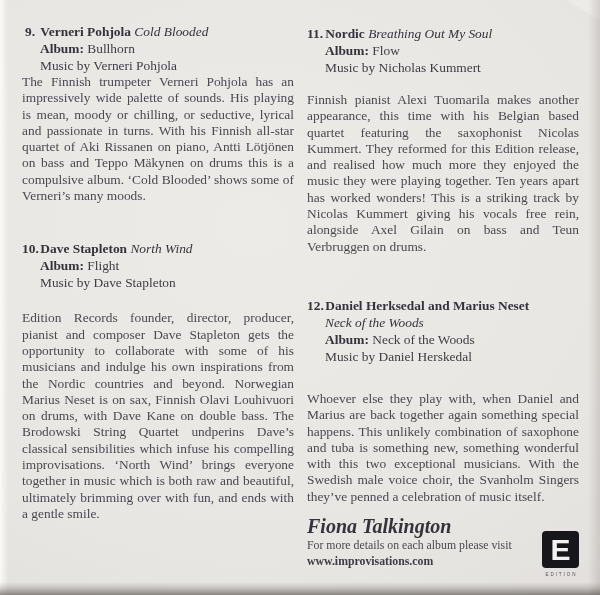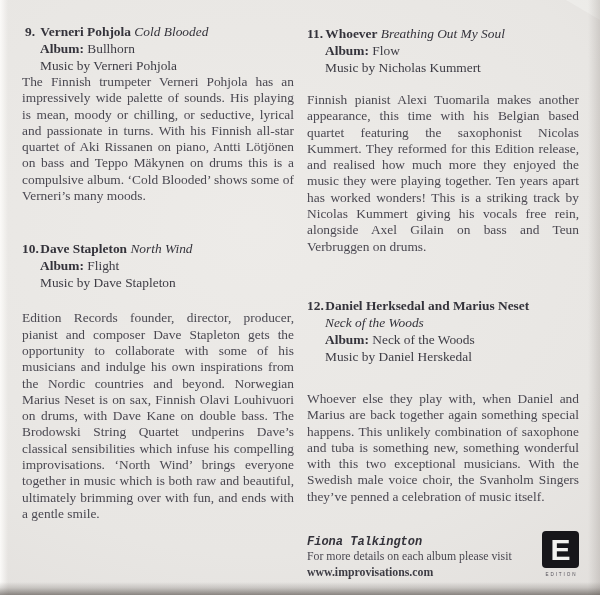--- a/index.html
+++ b/index.html
@@ -69,25 +69,24 @@
   .mt-first { margin-top: 3px; }
   .mt-desc1 { }
   .mt-entry2 { margin-top: 36px; }
   .mt-desc2 { margin-top: 19px; }
   .mt-first-r { margin-top: 5px; }
   .mt-desc3 { margin-top: 16px; }
   .mt-entry4 { margin-top: 42px; }
   .mt-desc4 { margin-top: 26px; }
 
   .signature {
-    margin-top: 30px;
-    font-size: 12px;
+    margin-top: 10px;
+    font-size: 20px;
     font-weight: bold; font-style: italic;
     color: #34333b;
-    font-family: Liberation Mono, monospace;
   }
   .footnote {
     font-size: 11.8px; line-height: 15.5px;
     color: #4a4851;
   }
   .footnote .url { font-weight: bold; color: #3d3c44; }
 
   .logo {
     position: absolute; left: 542px; top: 531px; width: 37px;
     text-align: center;
@@ -151,21 +150,21 @@
 
       <p class="desc mt-desc2">Edition Records founder, director, producer, pianist and composer Dave Stapleton gets the opportunity to collaborate with some of his musicians and indulge his own inspirations from the Nordic countries and beyond. Norwegian Marius Neset is on sax, Finnish Olavi Louhivuori on drums, with Dave Kane on double bass. The Brodowski String Quartet undperins Dave’s classical sensibilities which infuse his compelling improvisations. ‘North Wind’ brings everyone together in music which is both raw and beautiful, ultimately brimming over with fun, and ends with a gentle smile.</p>
 
     </div>
 
     <div class="col">
 
       <div class="entry mt-first-r">
         <div>
           <span class="num">11.</span>
-          <span class="artist">Whoever</span>
+          <span class="artist">Nordic</span>
           <span class="ttl">Breathing Out My Soul</span>
         </div>
         <div>
           <span class="alb-label">Album:</span>
           <span class="alb-value">Flow</span>
         </div>
         <div class="credit">Music by Nicholas Kummert</div>
       </div>
 
       <p class="desc mt-desc3">Finnish pianist Alexi Tuomarila makes another appearance, this time with his Belgian based quartet featuring the saxophonist Nicolas Kummert. They reformed for this Edition release, and realised how much more they enjoyed the music they were playing together. Ten years apart has worked wonders! This is a striking track by Nicolas Kummert giving his vocals free rein, alongside Axel Gilain on bass and Teun Verbruggen on drums.</p>

